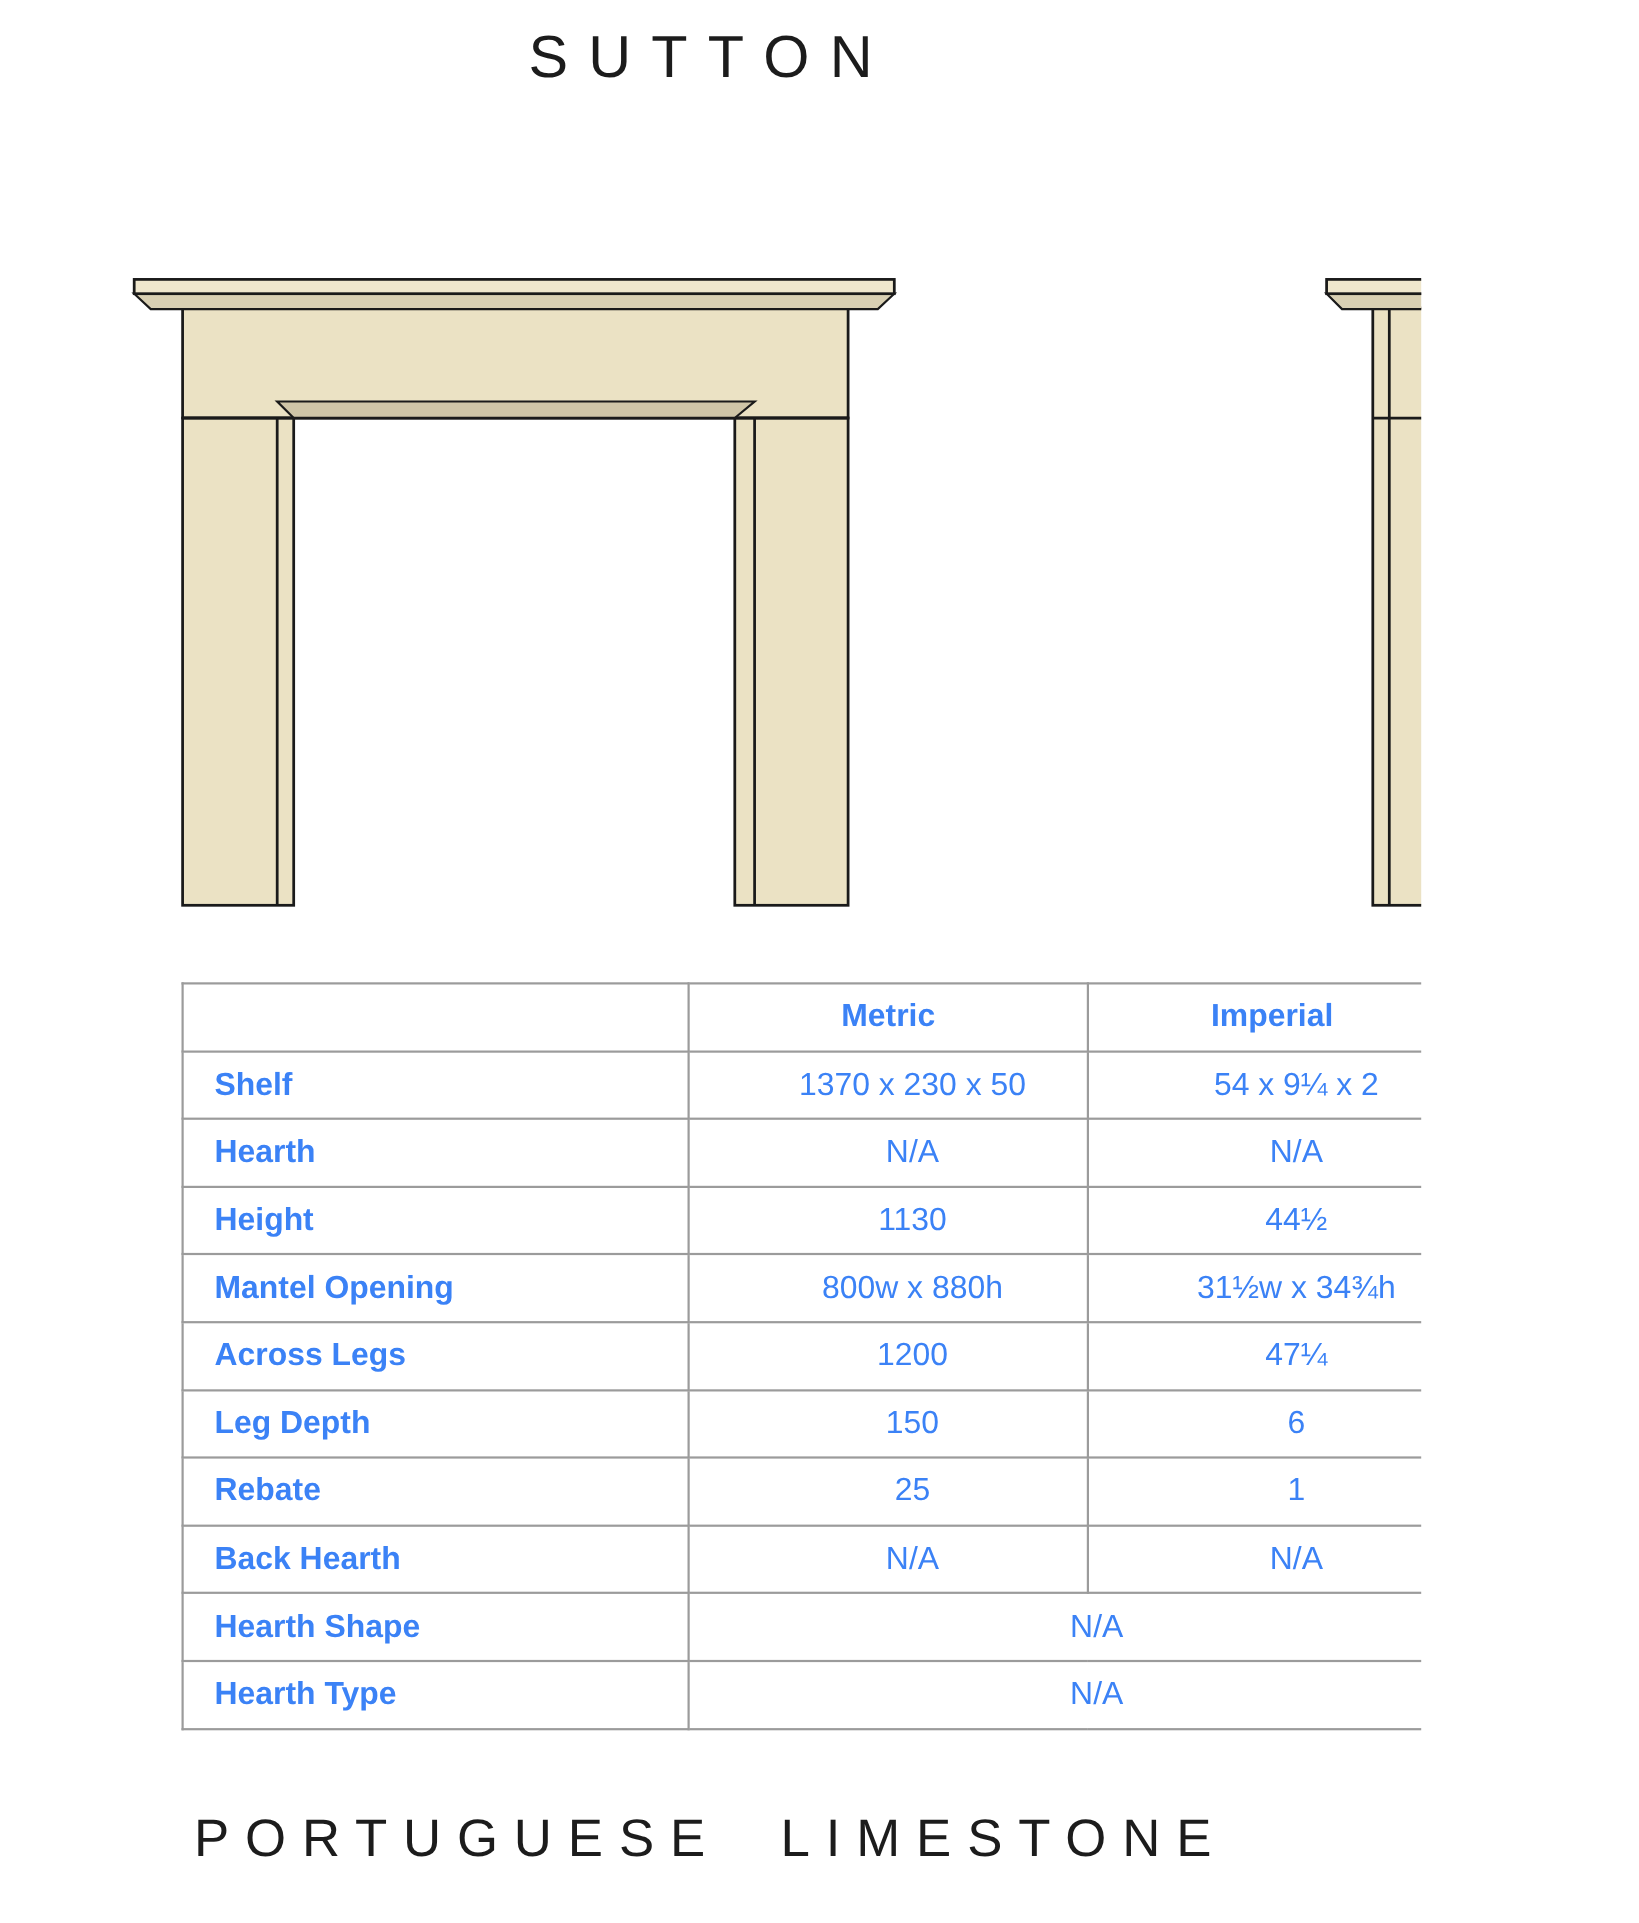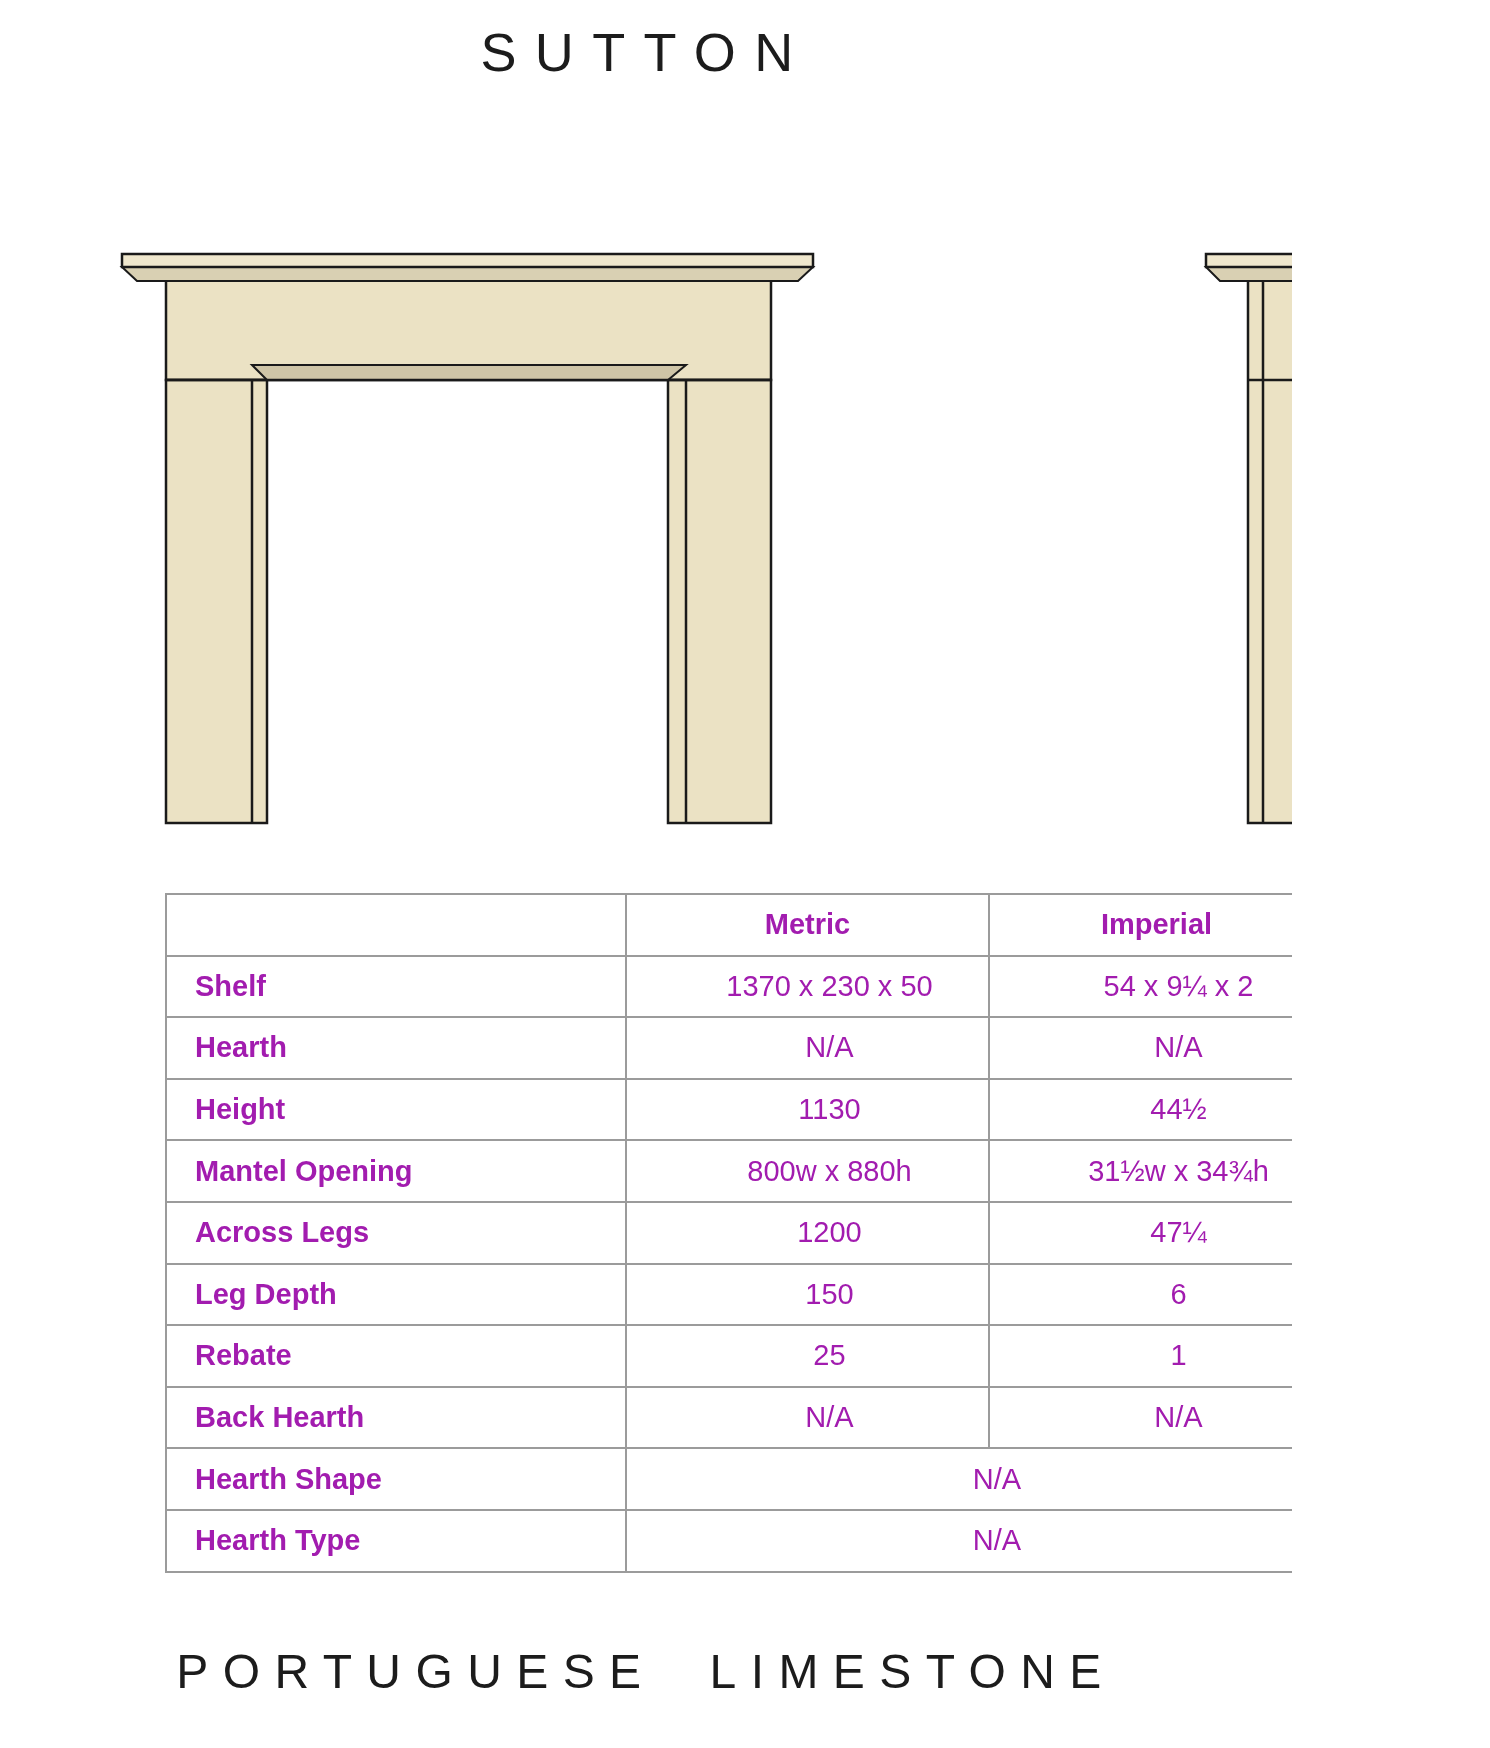--- a/index.html
+++ b/index.html
@@ -39,21 +39,21 @@
   }
   
   #spec-table{
     position:absolute;
     left:165px;
     top:893px;
     width:1158px;
     border-collapse:collapse;
     table-layout:fixed;
     font-size:29px;
-    color:#a21caf;
+    color:#3b82f6;
   }
   #spec-table td, #spec-table th{
     border:2px solid #9b9b9b;
     height:59.6px;
     padding:0;
     vertical-align:middle;
     overflow:hidden;
     white-space:nowrap;
   }
   #spec-table .label-cell{

